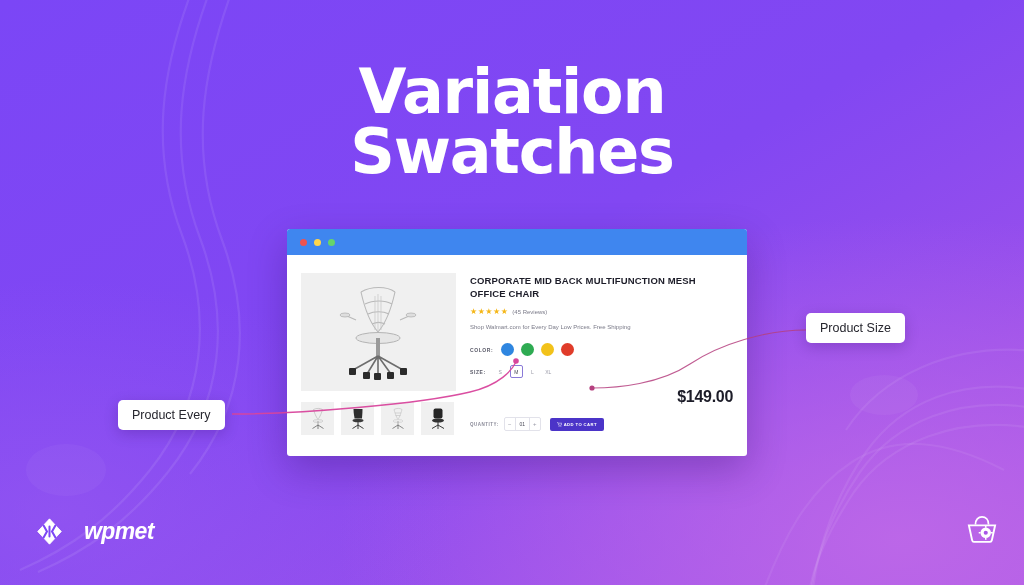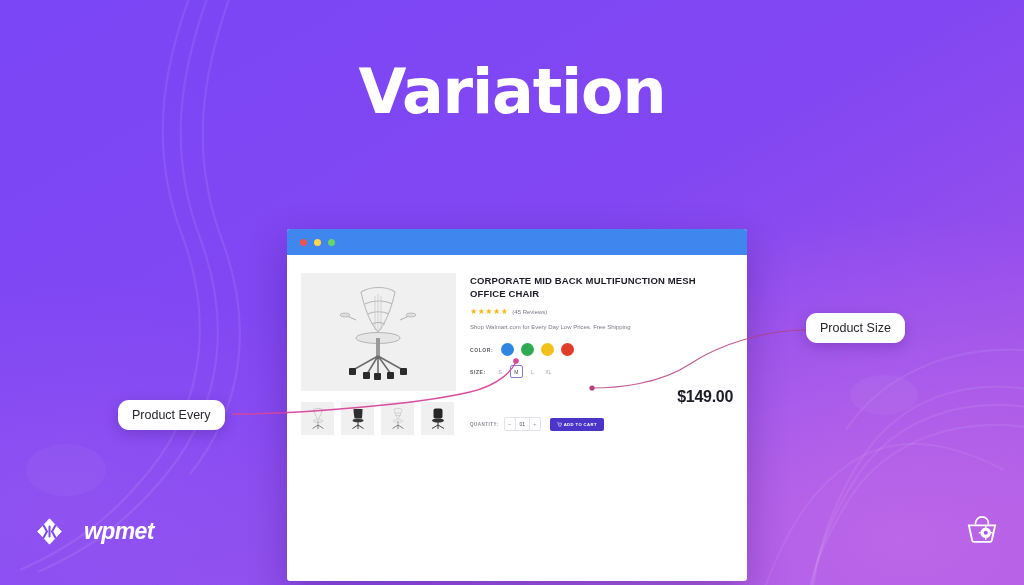--- a/index.html
+++ b/index.html
@@ -22,21 +22,21 @@
     font-weight:bold;
     font-size:62px;
     line-height:0.97;
     letter-spacing:-1.2px;
   }
   #heading .ln { display:block; }
 
   
   #browser {
     position:absolute;
-    left:287px; top:229px; width:460px; height:352px;
+    left:287px; top:229px; width:460px; height:227px;
     background:#ffffff;
     border-radius:3px;
     box-shadow:0 14px 38px rgba(45,10,95,.30);
     z-index:6;
     overflow:hidden;
   }
   #titlebar {
     height:26px; background:#3f86ef;
     display:flex; align-items:center; padding-left:13px; gap:7px;
   }
@@ -111,21 +111,21 @@
   #addcart {
     margin-left:9px; background:#4b34c8; color:#fff;
     border-radius:2px; height:13px; padding:0 7px;
     display:flex; align-items:center; gap:2px;
     font-size:4.2px; font-weight:bold; letter-spacing:.4px; text-transform:uppercase;
   }
 
   
   .callout {
     position:absolute; z-index:9;
-    background:#fff; border-radius:11px;
+    background:#fff; border-radius:5px;
     box-shadow:0 4px 14px rgba(40,5,90,.22);
     font-size:12.5px; color:#26262e;
     padding:8px 14px; white-space:nowrap;
   }
   #callout-color { left:118px; top:400px; }
   #callout-size  { left:806px; top:313px; }
 
   #connectors { position:absolute; inset:0; z-index:8; pointer-events:none; }
 
   
@@ -180,20 +180,21 @@
   </g>
   <g fill="none" stroke="#ffffff" stroke-opacity=".065" stroke-width="2.2">
     <path d="M760,600 C782,540 806,492 852,462 C896,434 946,440 1004,470"></path>
   </g>
   <ellipse cx="884" cy="395" rx="34" ry="20" fill="#ffffff" fill-opacity=".045"></ellipse>
   <ellipse cx="66" cy="470" rx="40" ry="26" fill="#ffffff" fill-opacity=".04"></ellipse>
 </svg>
 
 <h1 id="heading">
   <span class="ln">Variation</span>
+  <span class="ln">Swatches</span>
 </h1>
 
 <svg id="connectors" viewBox="0 0 1024 585">
   <path d="M232,414 C300,414 420,404 470,392 C500,385 512,370 516,362" fill="none" stroke="#d8459c" stroke-width="1.4" stroke-opacity=".95"></path>
   <circle cx="516" cy="361" r="2.8" fill="#d8459c"></circle>
   <path d="M806,330 C766,330 720,344 690,364 C660,384 618,388 592,388" fill="none" stroke="#b5407f" stroke-width="1.2" stroke-opacity=".85"></path>
   <circle cx="592" cy="388" r="2.6" fill="#b5407f"></circle>
 </svg>
 
 <div id="browser">

